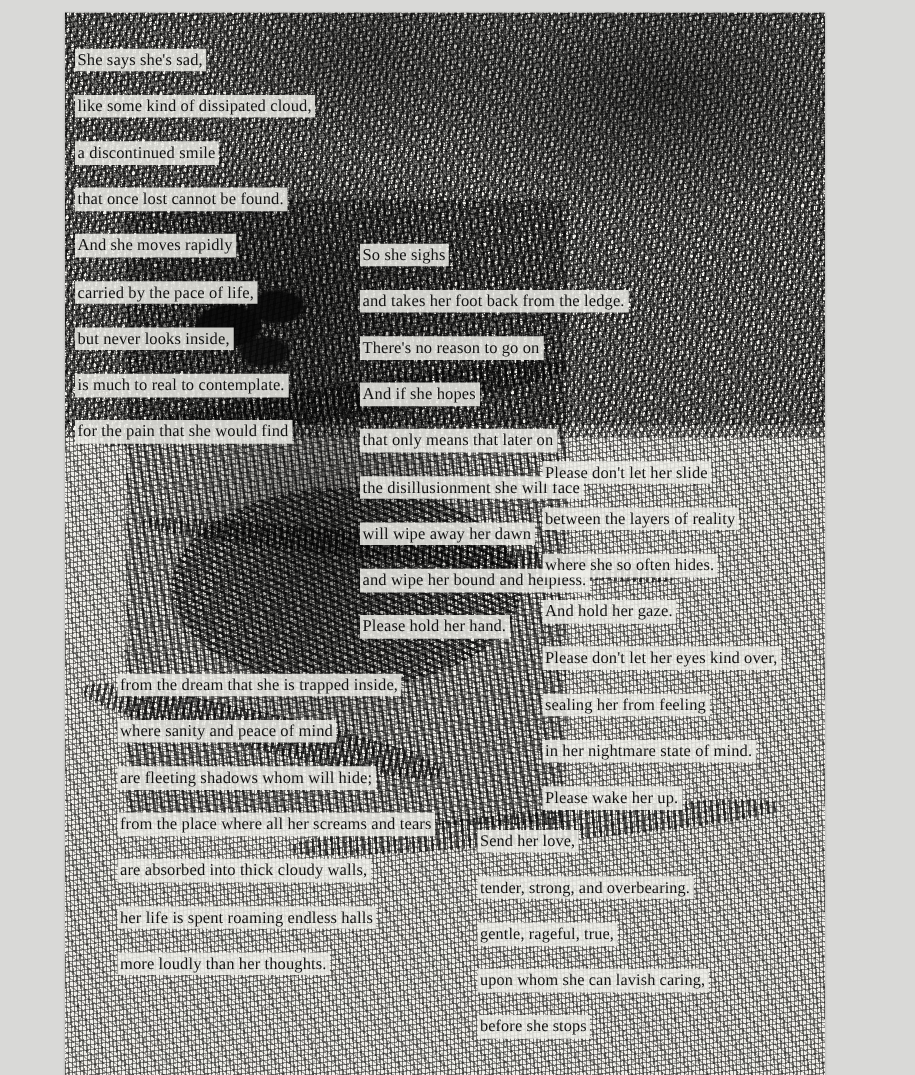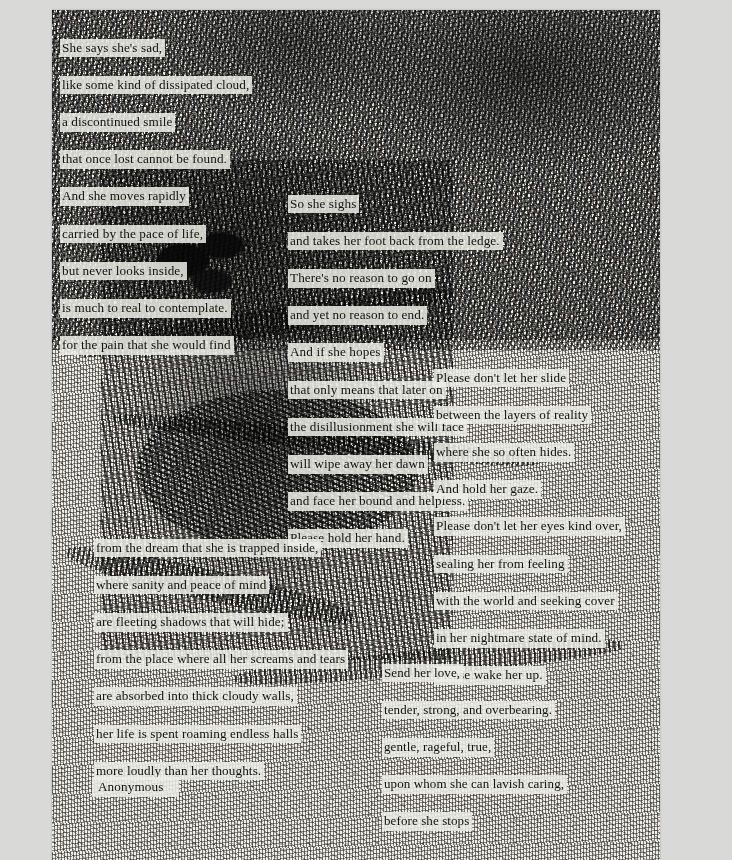--- a/index.html
+++ b/index.html
@@ -157,62 +157,57 @@
       <span class="ln">carried by the pace of life,</span>
       <span class="ln">but never looks inside,</span>
       <span class="ln">is much to real to contemplate.</span>
       <span class="ln">for the pain that she would find</span>
     </div>
 
     <div class="block" id="blk-2">
       <span class="ln">So she sighs</span>
       <span class="ln">and takes her foot back from the ledge.</span>
       <span class="ln">There's no reason to go on</span>
-      <span class="ln">and yet no reason to end.</span>
       <span class="ln">And if she hopes</span>
       <span class="ln">that only means that later on</span>
       <span class="ln">the disillusionment she will face</span>
       <span class="ln">will wipe away her dawn</span>
-      <span class="ln">and face      her bound and helpless.</span>
+      <span class="ln">and wipe      her bound and helpless.</span>
       <span class="ln">Please hold her hand.</span>
     </div>
 
     <div class="block" id="blk-3">
       <span class="ln">Please don't let her slide</span>
       <span class="ln">between the layers of reality</span>
       <span class="ln">where she so often hides.</span>
       <span class="ln">And hold her gaze.</span>
       <span class="ln">Please don't let her eyes kind over,</span>
       <span class="ln">sealing her from feeling</span>
-      <span class="ln">with the world and seeking cover</span>
       <span class="ln">in her nightmare state of mind.</span>
       <span class="ln">Please wake her up.</span>
     </div>
 
     <div class="block" id="blk-4">
       <span class="ln">from the dream that she is trapped inside,</span>
       <span class="ln">where sanity and peace of mind</span>
-      <span class="ln">are fleeting shadows that will hide;</span>
+      <span class="ln">are fleeting shadows whom will hide;</span>
       <span class="ln">from the place where all her screams and tears</span>
       <span class="ln">are absorbed into thick cloudy walls,</span>
       <span class="ln">her life is spent roaming endless halls</span>
       <span class="ln">more loudly than her thoughts.</span>
     </div>
 
     <div class="block" id="blk-5">
       <span class="ln">Send her love,</span>
       <span class="ln">tender, strong, and overbearing.</span>
       <span class="ln">gentle, rageful, true,</span>
       <span class="ln">upon whom she can lavish caring,</span>
       <span class="ln">before she stops</span>
       
       
       
       
       
     </div>
 
-    <div class="block" id="blk-sig">
-      <span class="ln">Anonymous</span>
-    </div>
 
   </div>
 </div>
 
 </body></html>

